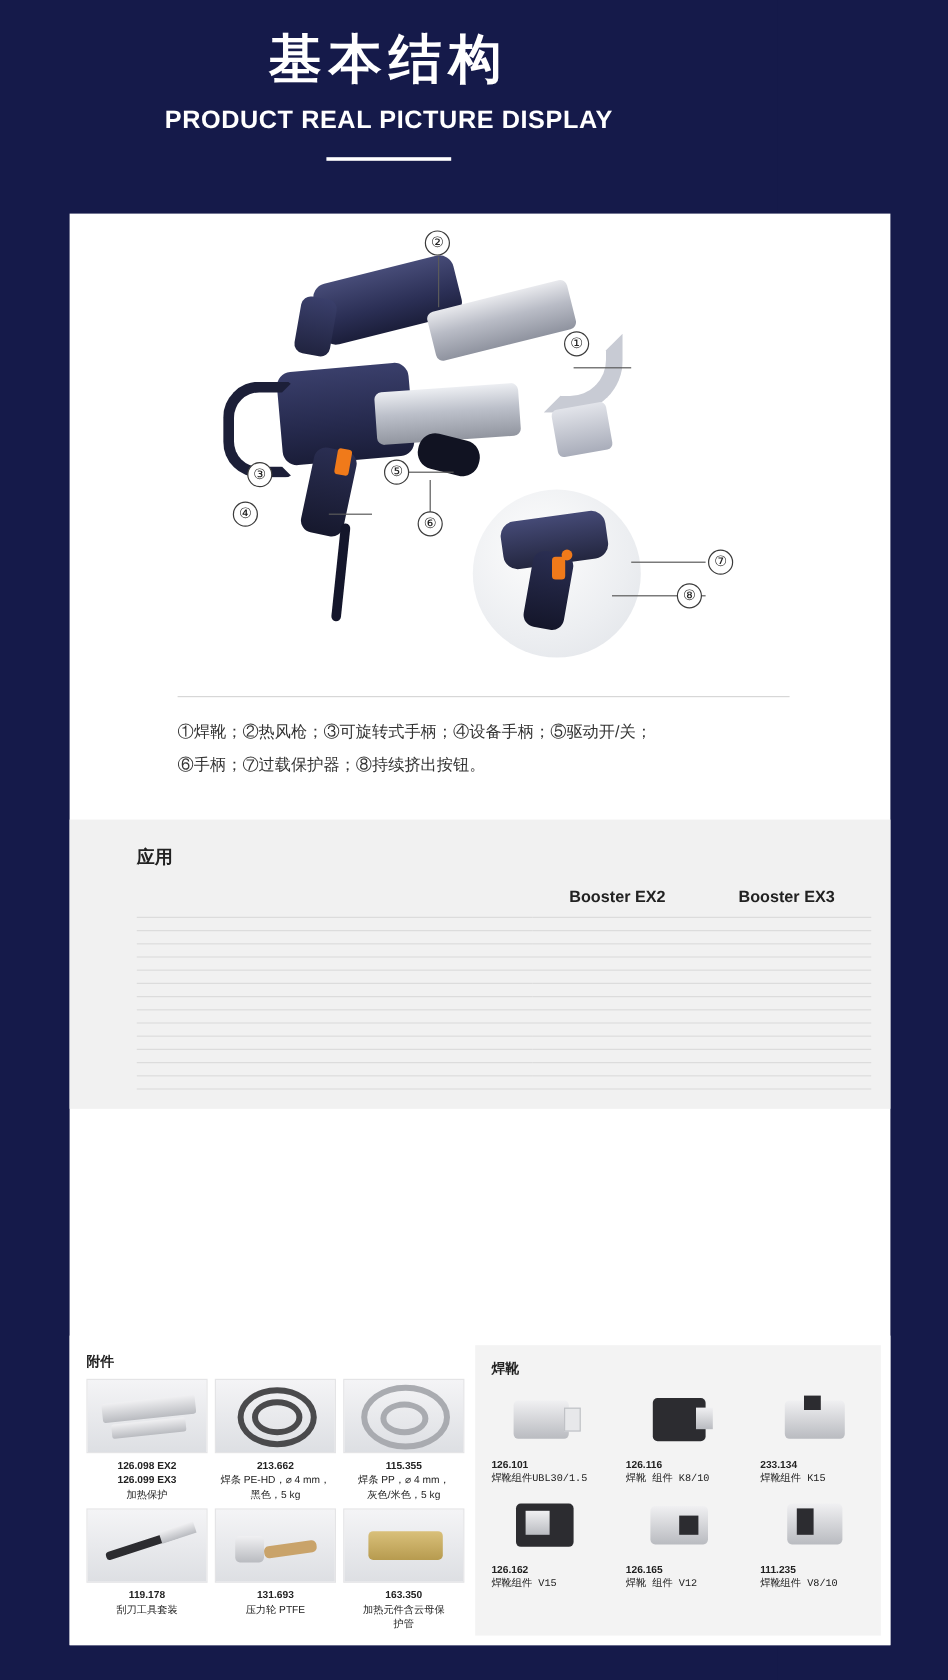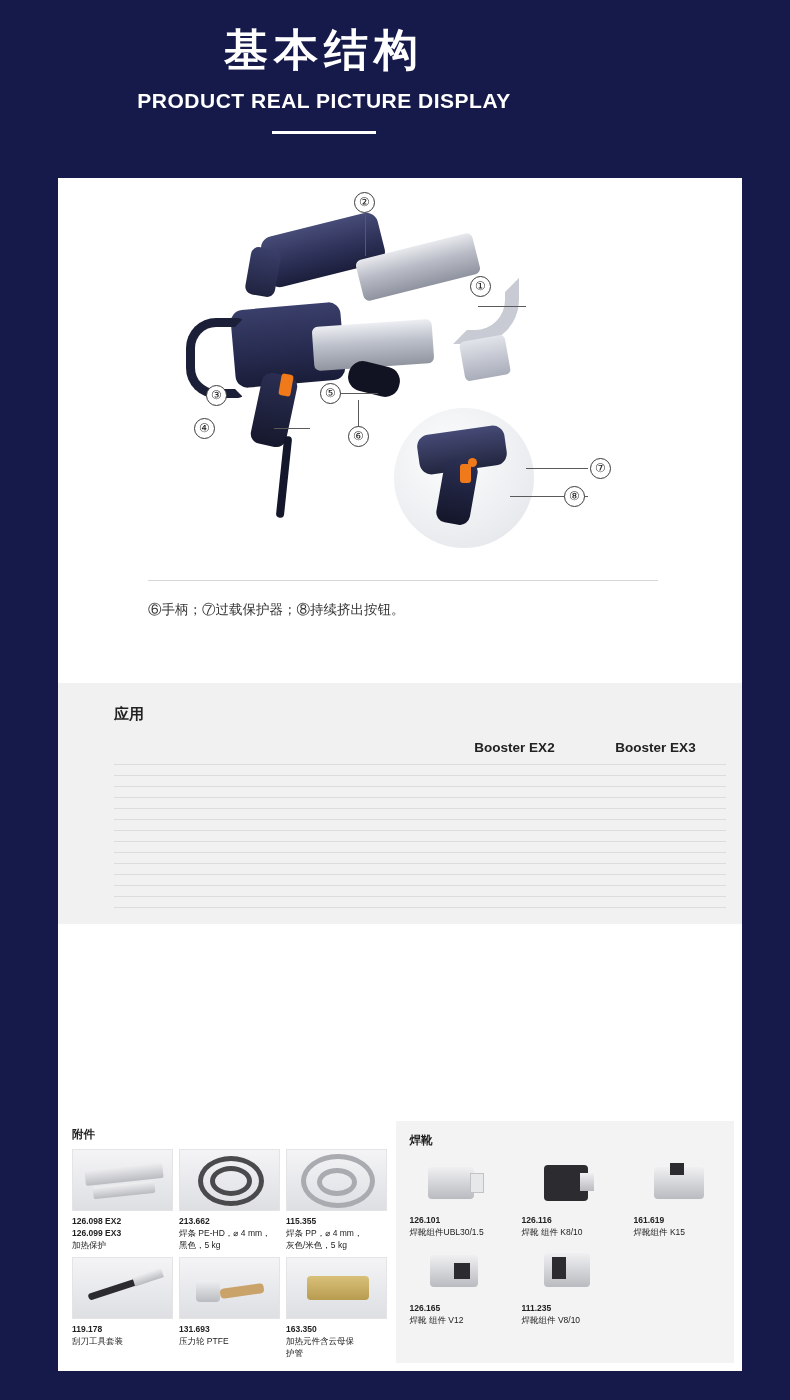--- a/index.html
+++ b/index.html
@@ -283,20 +283,21 @@
     border: 1px solid #e4e4e6;
     position: relative;
     overflow: hidden;
   }
   .acc-cap {
     font-size: 8.5px;
     line-height: 1.42;
     color: #222;
     margin-top: 4px;
     font-weight: bold;
+    text-align: center;
   }
   .acc-cap .desc { font-weight: normal; }
   .shoe-grid {
     display: flex;
     flex-wrap: wrap;
     gap: 4px 20px;
   }
   .shoe-item { width: 92px; }
   .shoe-thumb {
     width: 92px; height: 56px;
@@ -304,21 +305,21 @@
     position: relative;
     overflow: hidden;
   }
   .shoe-cap {
     font-size: 8.5px;
     line-height: 1.45;
     color: #222;
     margin-top: 3px;
     font-weight: bold;
   }
-  .shoe-cap .d { font-weight: normal; }
+  .shoe-cap .d { font-weight: normal; font-family: Liberation Mono, monospace; }
   
   .sh-a { position:absolute; background:#c9ccd2; }
   .sh-dark { position:absolute; background:#2c2c30; }
   .sh-metal { position:absolute; background:linear-gradient(180deg,#f0f0f2,#b9bbc0); }
   .sh-coil {
     position:absolute; border-radius:50%;
     border:5px solid #4a4a4c;
   }
   .sh-coil.grey { border-color:#a9abb0; }
 </style>
@@ -372,20 +373,21 @@
         <div class="callout" style="left:136px; top:240px;">④</div>
         <div class="callout" style="left:262px; top:205px;">⑤</div>
         <div class="callout" style="left:290px; top:248px;">⑥</div>
         <div class="callout" style="left:532px; top:280px;">⑦</div>
         <div class="callout" style="left:506px; top:308px;">⑧</div>
       </div>
     </div>
 
     <div class="legend-sep"></div>
     <div class="legend">
+      <div>①焊靴；②热风枪；③可旋转式手柄；④设备手柄；⑤驱动开/关；</div>
       <div>⑥手柄；⑦过载保护器；⑧持续挤出按钮。</div>
     </div>
 
     <div class="apps">
       <div class="apps-title">应用</div>
       <table class="apps-table">
         <thead>
           <tr>
             <th class="c0"></th>
             <th>Booster EX2</th>
@@ -549,22 +551,32 @@
                 <div>126.116</div>
                 <div class="d">焊靴 组件 K8/10</div>
               </div>
             </div>
             <div class="shoe-item">
               <div class="shoe-thumb">
                 <div class="sh-metal" style="left:20px;top:12px;width:50px;height:32px;border-radius:4px;"></div>
                 <div class="sh-dark" style="left:36px;top:8px;width:14px;height:12px;"></div>
               </div>
               <div class="shoe-cap">
-                <div>161.619</div>
+                <div>233.134</div>
                 <div class="d">焊靴组件 K15</div>
+              </div>
+            </div>
+            <div class="shoe-item">
+              <div class="shoe-thumb">
+                <div class="sh-dark" style="left:20px;top:10px;width:48px;height:36px;border-radius:4px;"></div>
+                <div class="sh-metal" style="left:28px;top:16px;width:20px;height:20px;"></div>
+              </div>
+              <div class="shoe-cap">
+                <div>126.162</div>
+                <div class="d">焊靴组件 V15</div>
               </div>
             </div>
             <div class="shoe-item">
               <div class="shoe-thumb">
                 <div class="sh-metal" style="left:20px;top:12px;width:48px;height:32px;border-radius:4px;"></div>
                 <div class="sh-dark" style="left:44px;top:20px;width:16px;height:16px;"></div>
               </div>
               <div class="shoe-cap">
                 <div>126.165</div>
                 <div class="d">焊靴 组件 V12</div>

